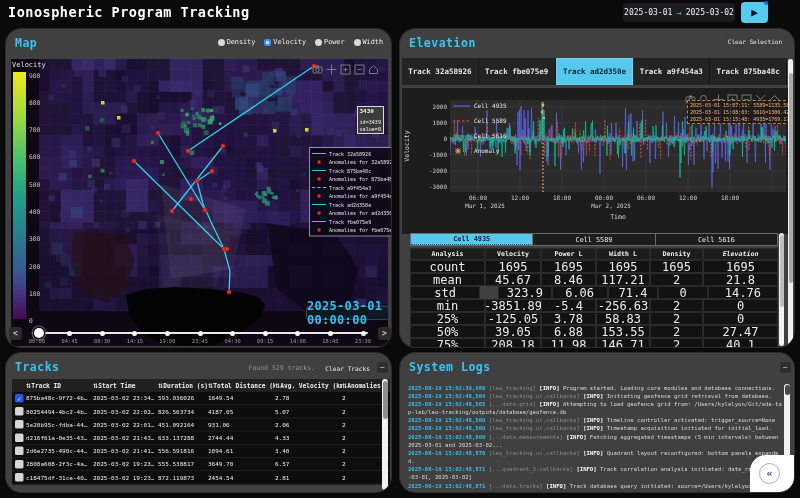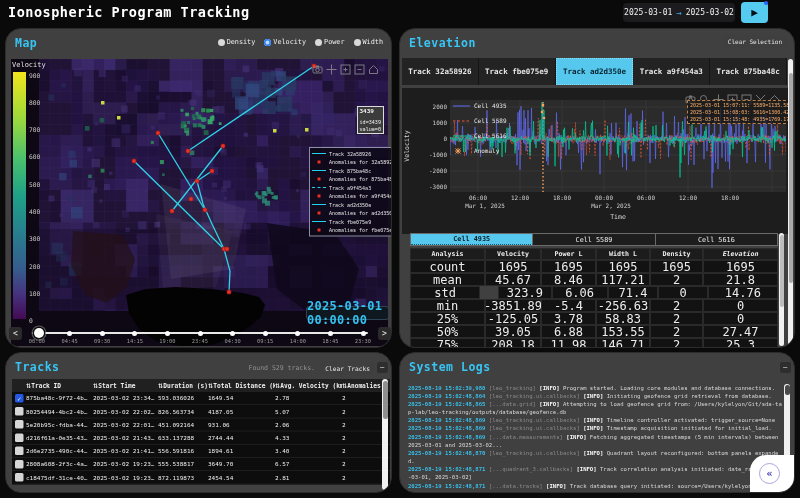--- a/index.html
+++ b/index.html
@@ -930,21 +930,21 @@
         <div class="st-cell" style="width: 54px;">153.55</div>
         <div class="st-cell" style="width: 53px;">2</div>
         <div class="st-cell" style="width: 75px;">27.47</div>
       </div>
       <div class="st-row">
         <div class="st-cell" style="width: 75px;">75%</div>
         <div class="st-cell" style="width: 56px;">208.18</div>
         <div class="st-cell" style="width: 55px;">11.98</div>
         <div class="st-cell" style="width: 54px;">146.71</div>
         <div class="st-cell" style="width: 53px;">2</div>
-        <div class="st-cell" style="width: 75px;">25.3</div>
+        <div class="st-cell" style="width: 75px;">40.1</div>
       </div>
     </div>
   <div class="vscroll" style="left:388px;top:30px;width:5px;height:287px">
       <div class="vthumb" style="top:14px;width:4px;height:210px"></div>
     </div>
   <div class="vscroll" style="left:379px;top:204px;width:5px;height:113px">
       <div class="vthumb" style="top:2px;width:4px;height:72px;background:#bdbdbd"></div>
     </div>
 </div>
 

